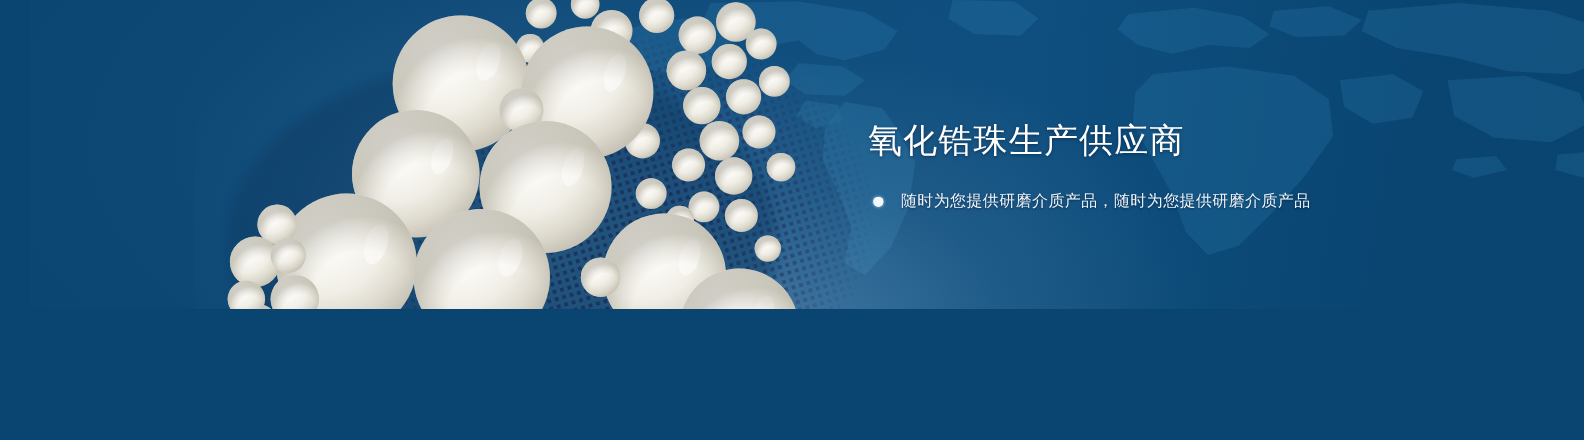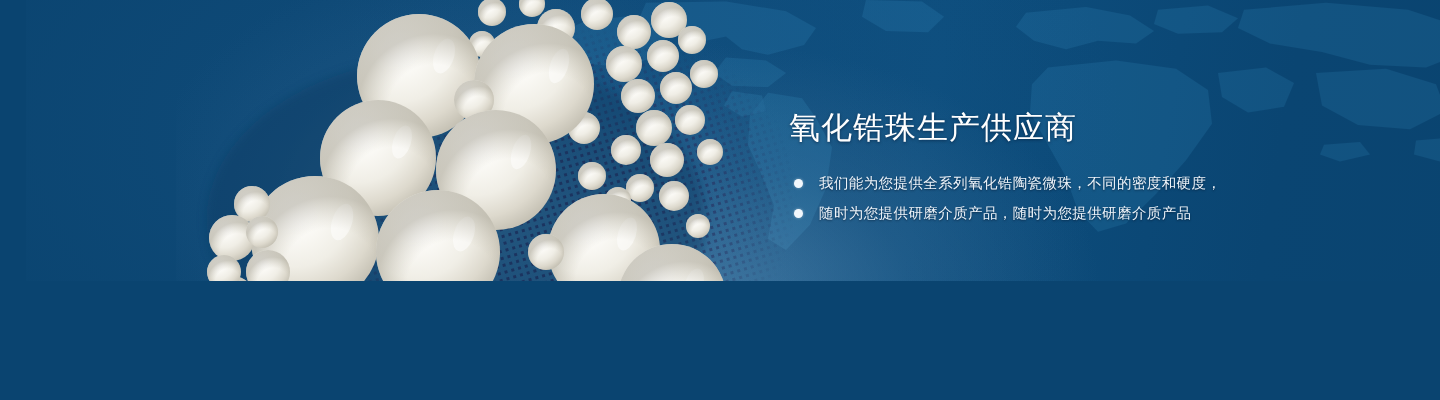--- a/index.html
+++ b/index.html
@@ -484,21 +484,20 @@
       </g>
     </svg>
   </div>
 
   <div class="copy">
     <div class="headline">氧化锆珠生产供应商</div>
 
     <ul class="bullets">
       <li class="bullet">
         <span class="dot"></span>
-        <span>我们能为您提供全系列氧化锆陶瓷微珠，不同的密度和硬度，</span>
       </li>
       <li class="bullet">
         <span class="dot"></span>
         <span>随时为您提供研磨介质产品，随时为您提供研磨介质产品</span>
       </li>
     </ul>
   </div>
 
 </div>
 

